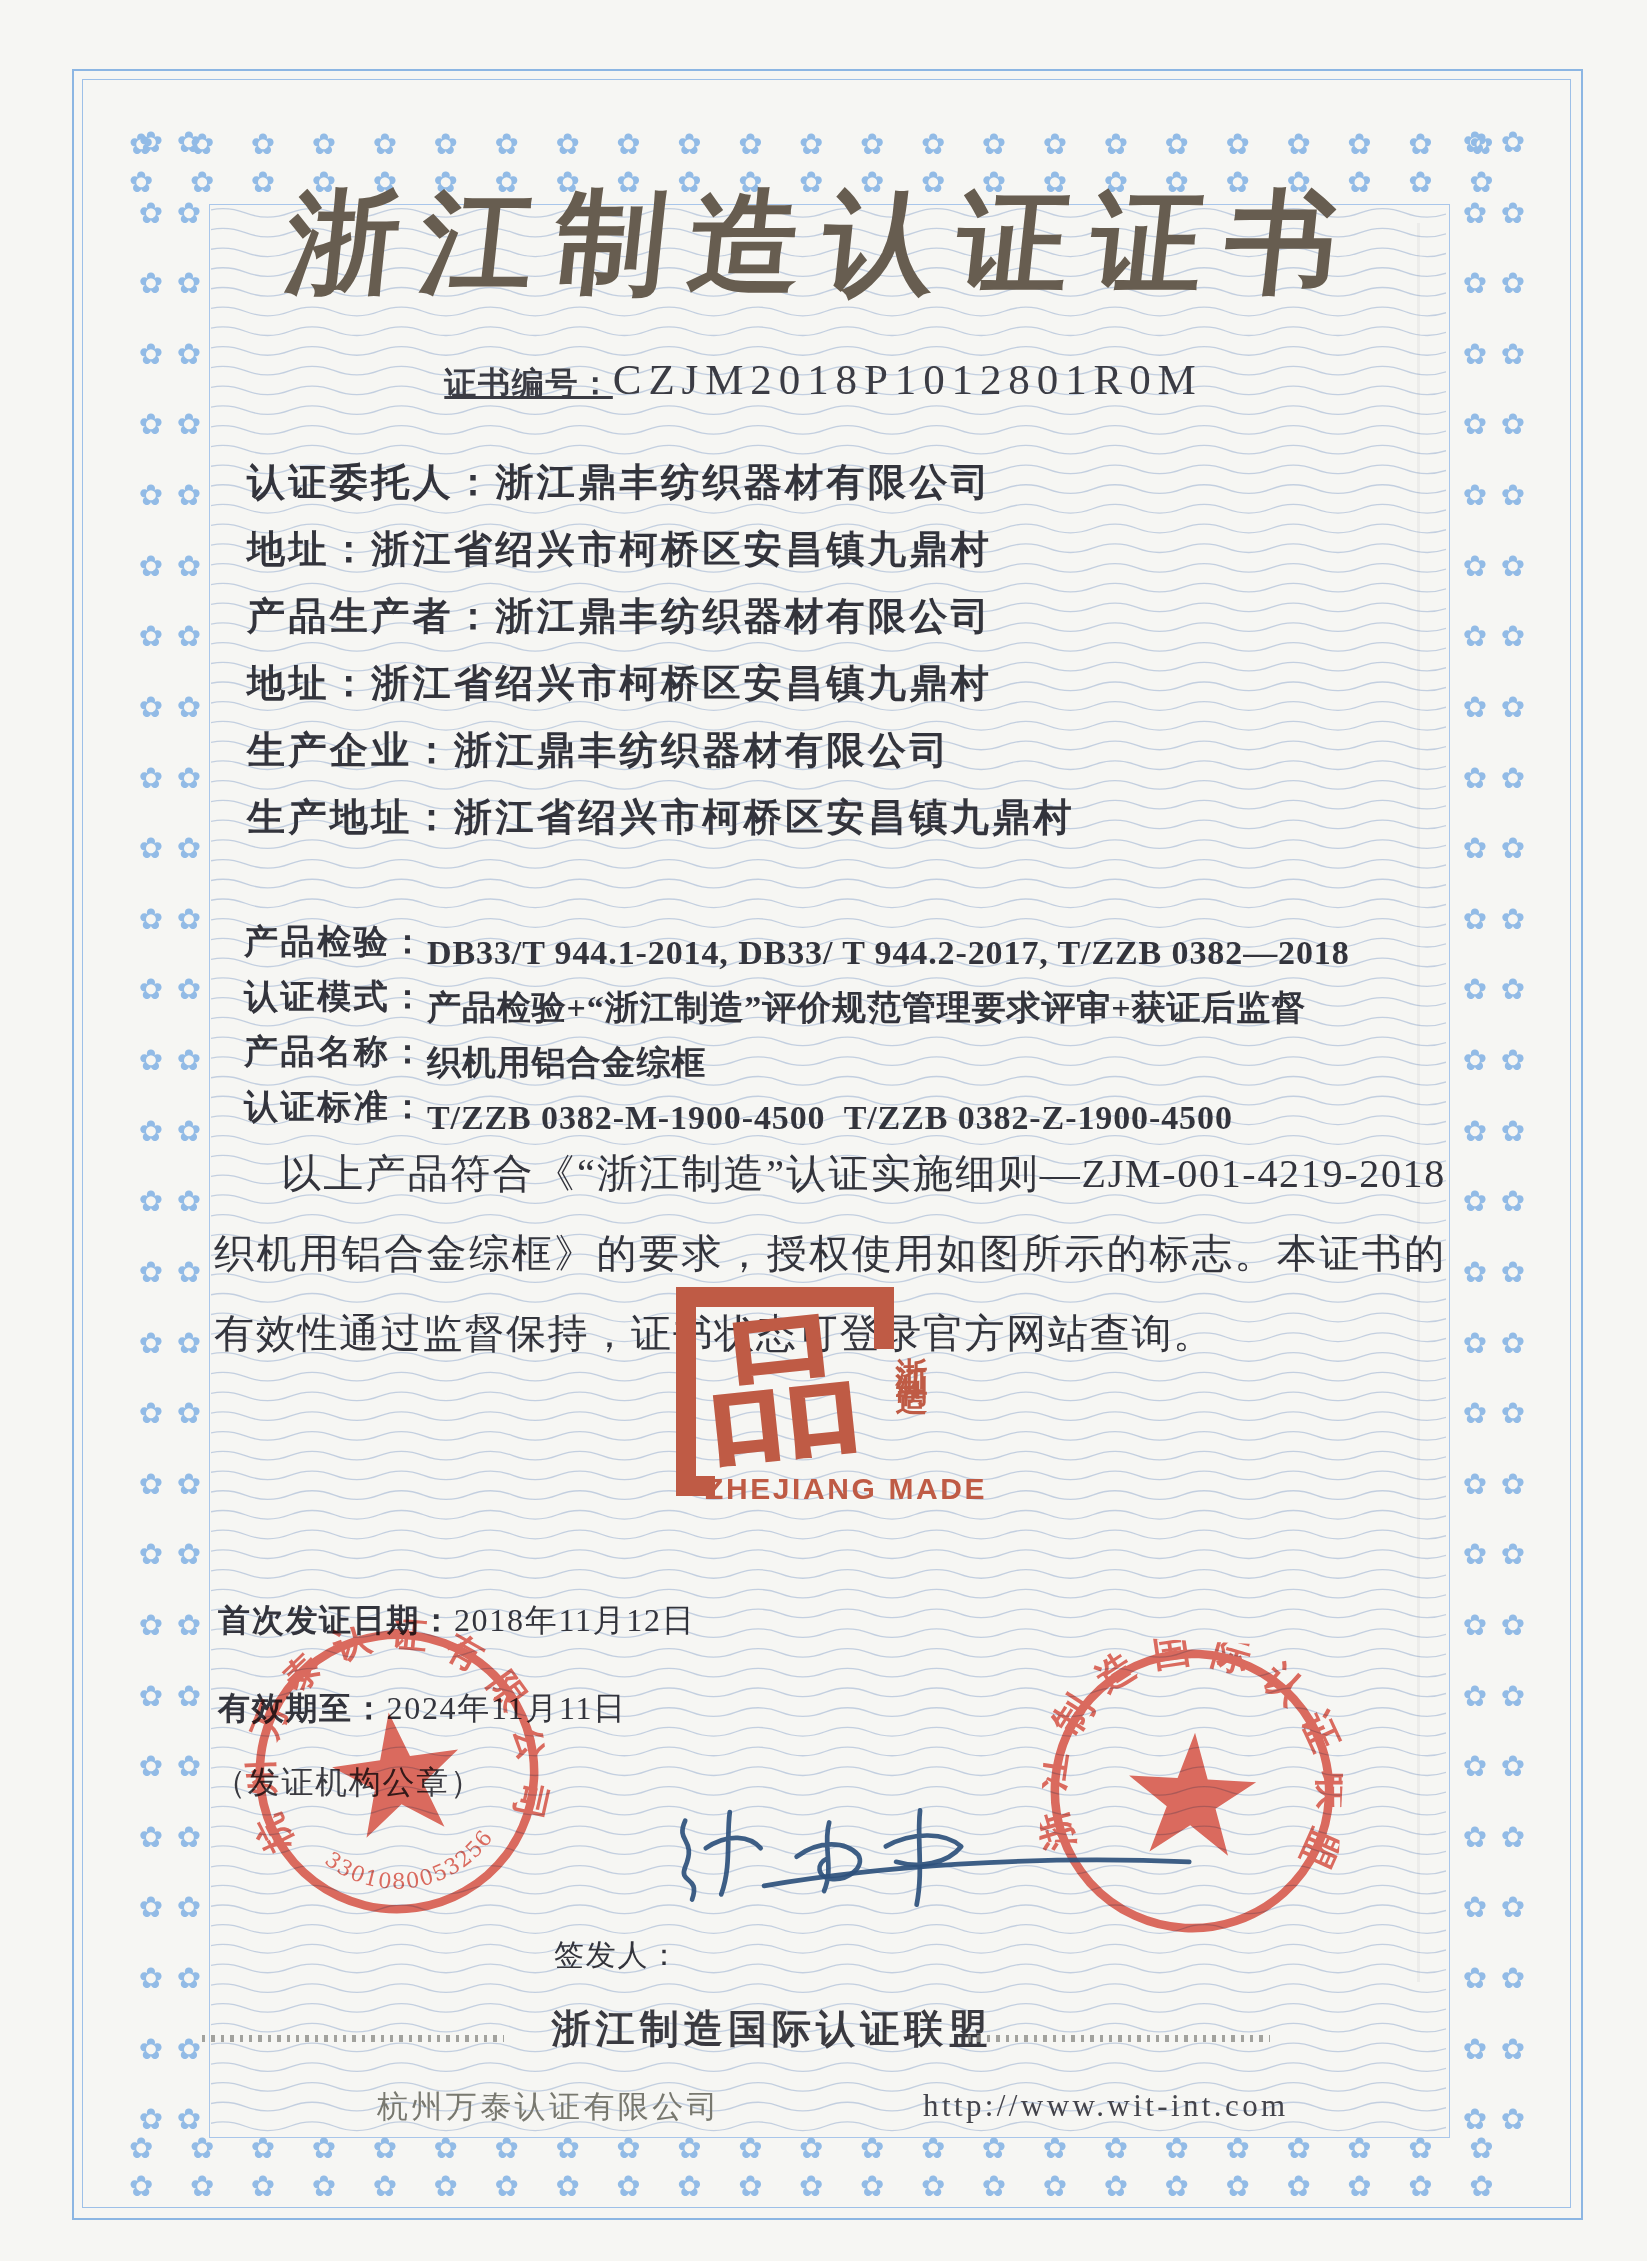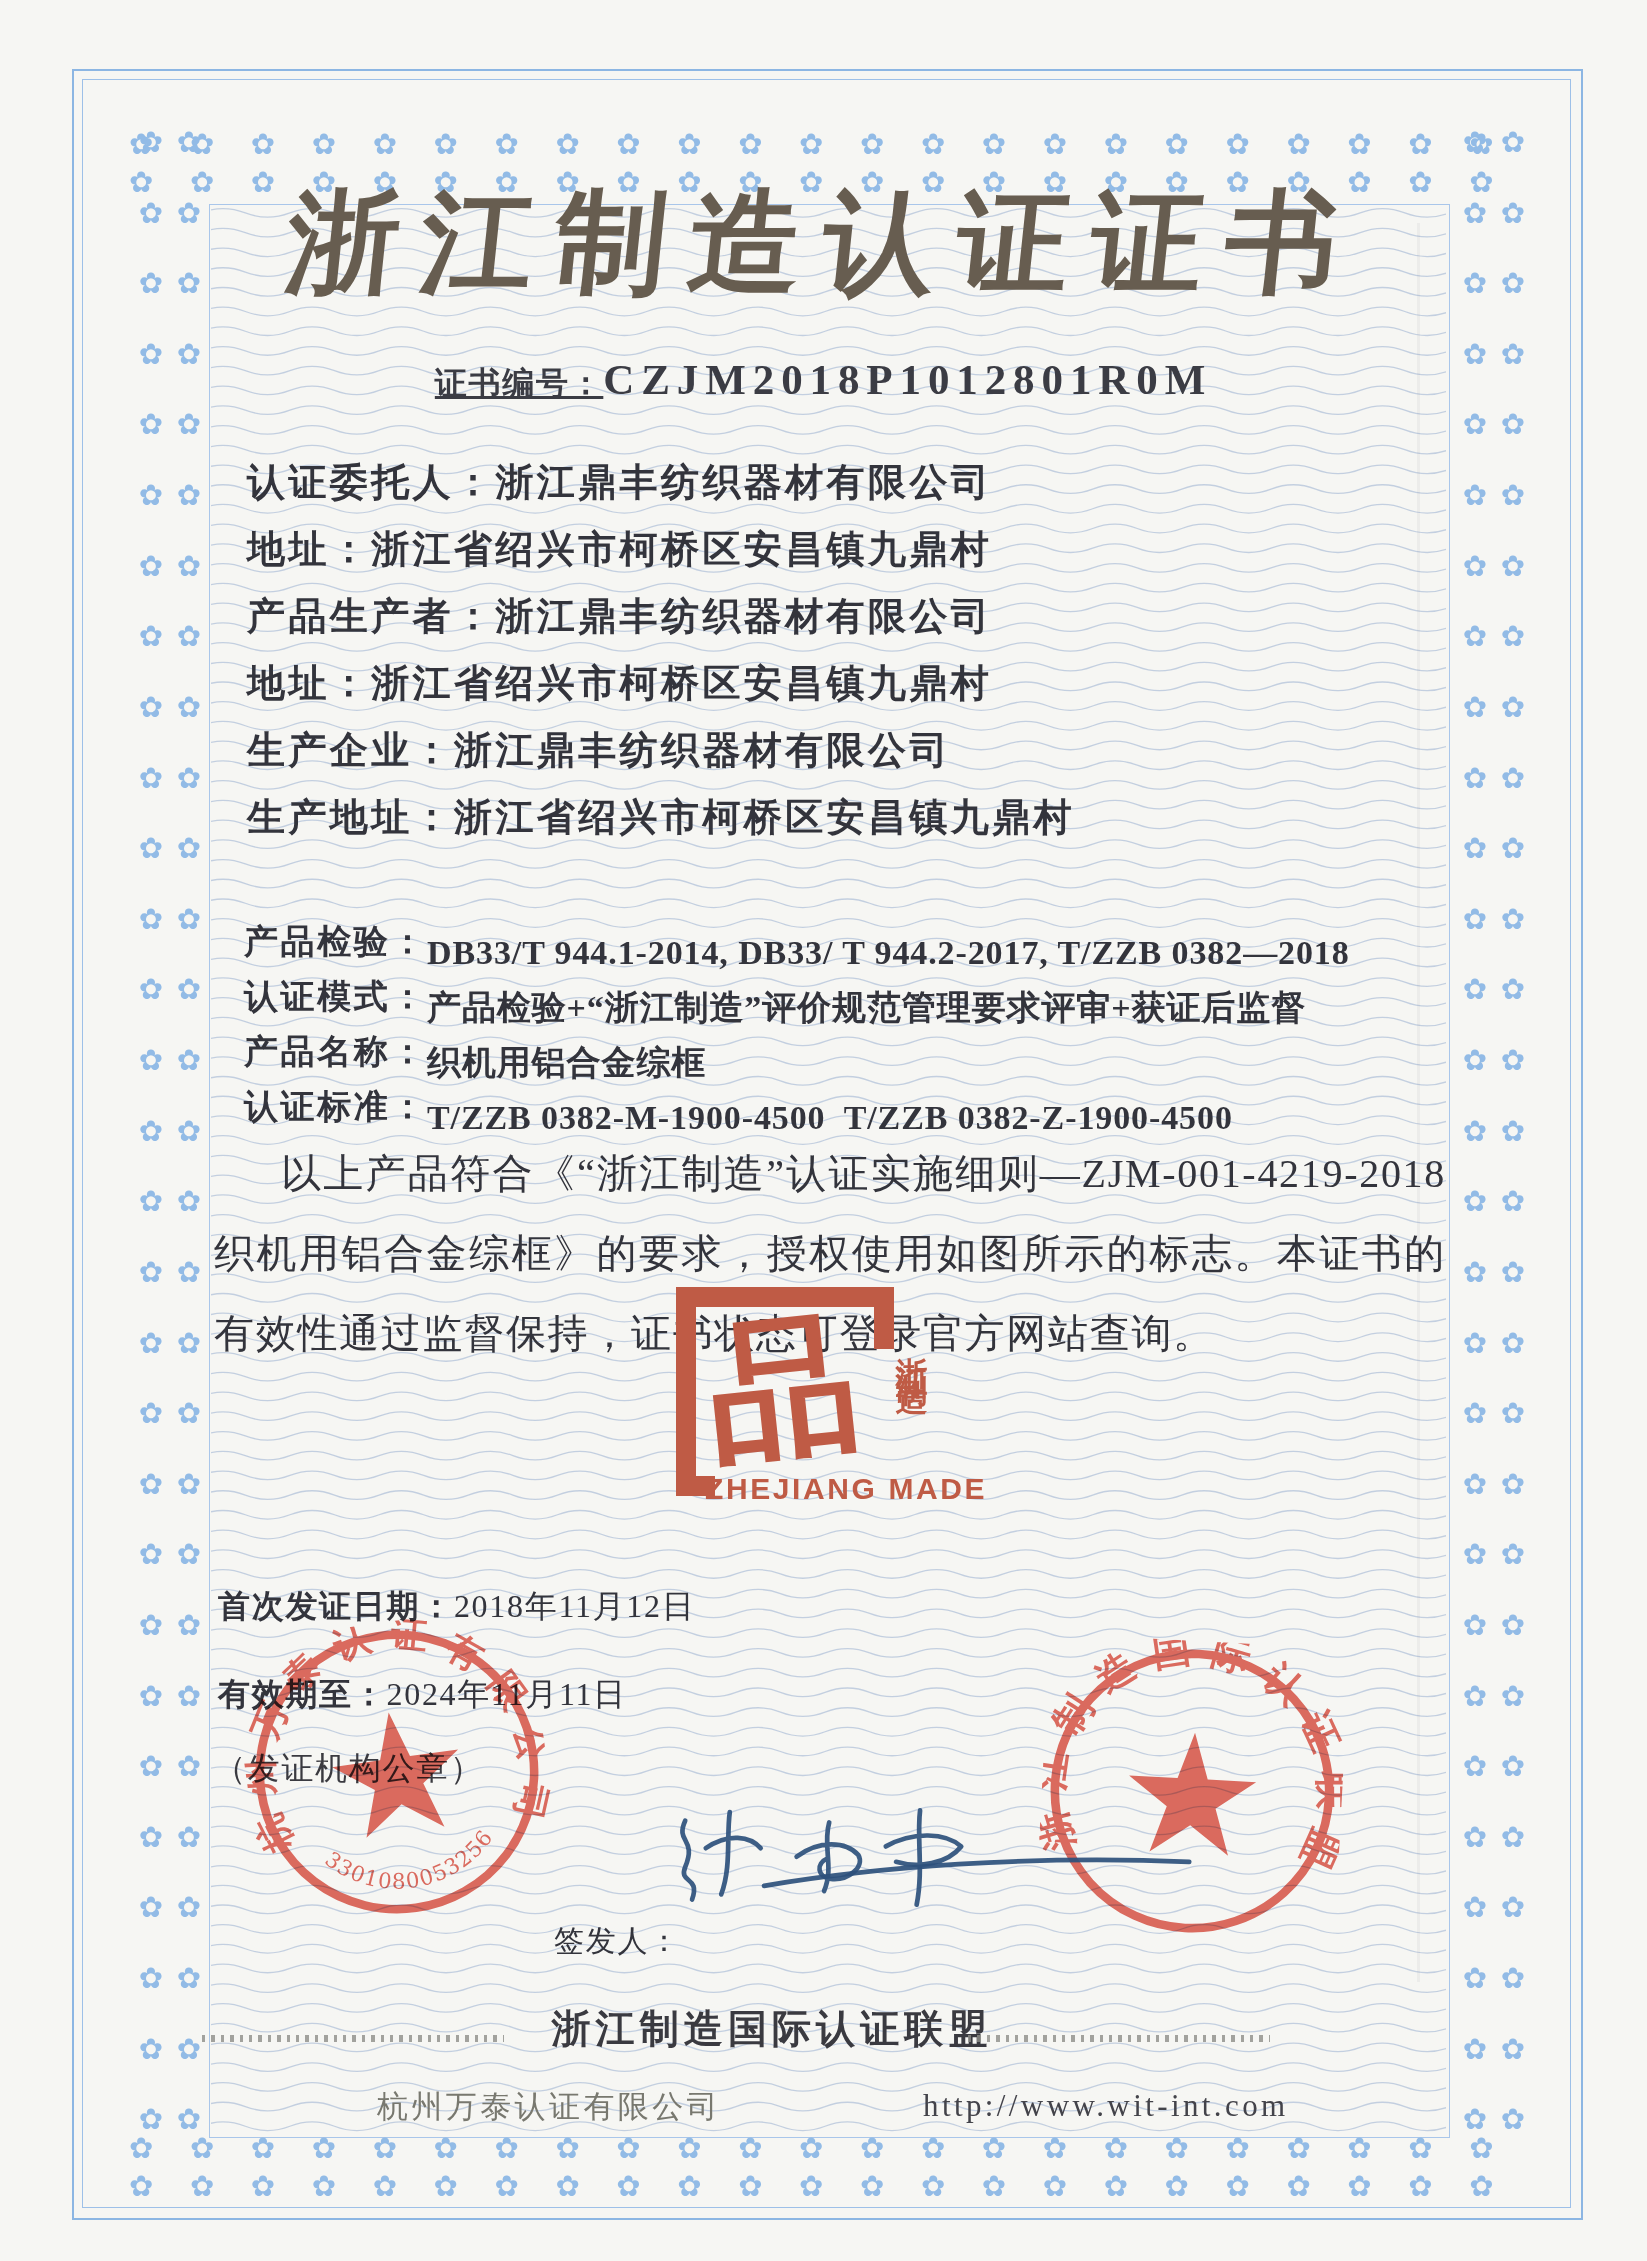--- a/index.html
+++ b/index.html
@@ -25,21 +25,21 @@
 
   
   .title{
     position:absolute;left:0;top:168px;width:1647px;text-align:center;z-index:2;
     font-size:112px;font-weight:700;color:#675d50;letter-spacing:22px;
     transform:skewX(-6deg);white-space:nowrap;
   }
   .certno{position:absolute;left:0;top:355px;width:1647px;text-align:center;z-index:2;
     color:#3b3c44;white-space:nowrap;}
   .certno .lbl{font-size:32px;font-weight:700;letter-spacing:1.7px;text-decoration:underline;}
-  .certno .val{font-size:43px;font-weight:700;letter-spacing:6.9px;font-family:"Liberation Serif",serif;}
+  .certno .val{font-size:43px;font-weight:400;letter-spacing:6.9px;font-family:"Liberation Serif",serif;}
 
   .fields{position:absolute;left:247px;top:449px;width:1184px;z-index:2;}
   .field-row{height:67px;display:flex;align-items:center;font-size:38px;font-weight:700;
     color:#33343c;letter-spacing:3.4px;white-space:nowrap;}
 
   .specs{position:absolute;left:244px;top:914px;width:1201px;z-index:2;}
   .spec-row{height:55px;display:flex;align-items:center;font-size:34px;color:#33343c;
     letter-spacing:0.9px;white-space:pre;}
   .spec-row .s-lbl{font-weight:700;letter-spacing:2.6px;}
   .spec-row .s-val{font-weight:700;margin-top:22px;}
@@ -57,21 +57,21 @@
   .bar-bottom{left:0;top:189px;width:39px;height:20px;}
   .logo-glyph{position:absolute;left:13.7px;top:13.7px;width:185px;text-align:center;
     font-size:151px;line-height:172px;font-weight:700;transform:rotate(-6deg);
     font-family:"DejaVu Serif","Liberation Serif",serif;}
   .logo-side{position:absolute;left:214px;top:45px;writing-mode:vertical-rl;
     font-size:32px;font-weight:700;letter-spacing:8.6px;}
   .logo-caption{position:absolute;left:29px;top:185px;font-size:30px;font-weight:700;
     letter-spacing:2.6px;white-space:nowrap;font-family:"Liberation Sans","DejaVu Sans",sans-serif;}
 
   
-  .dateline{position:absolute;z-index:2;font-size:32px;color:#33343c;letter-spacing:1.7px;white-space:nowrap;}
+  .dateline{position:absolute;z-index:2;font-size:32px;color:#33343c;letter-spacing:1.7px;white-space:nowrap;margin-top:14px;}
   .dl-issue{left:218px;top:1585px;}
   .dl-valid{left:218px;top:1673px;}
   .dl-note{left:214px;top:1747px;color:#3a3a40;}
   .dl-signer{left:554px;top:1921px;font-size:30px;}
   .dateline .d-lbl{font-weight:700;}
   .dateline .d-val{font-weight:400;}
   .signature{position:absolute;left:661px;top:1783px;width:549px;height:150px;z-index:5;}
   .signature path{fill:none;stroke:#2c507c;stroke-width:5.5;stroke-linecap:round;stroke-linejoin:round;opacity:.92;}
 
   

